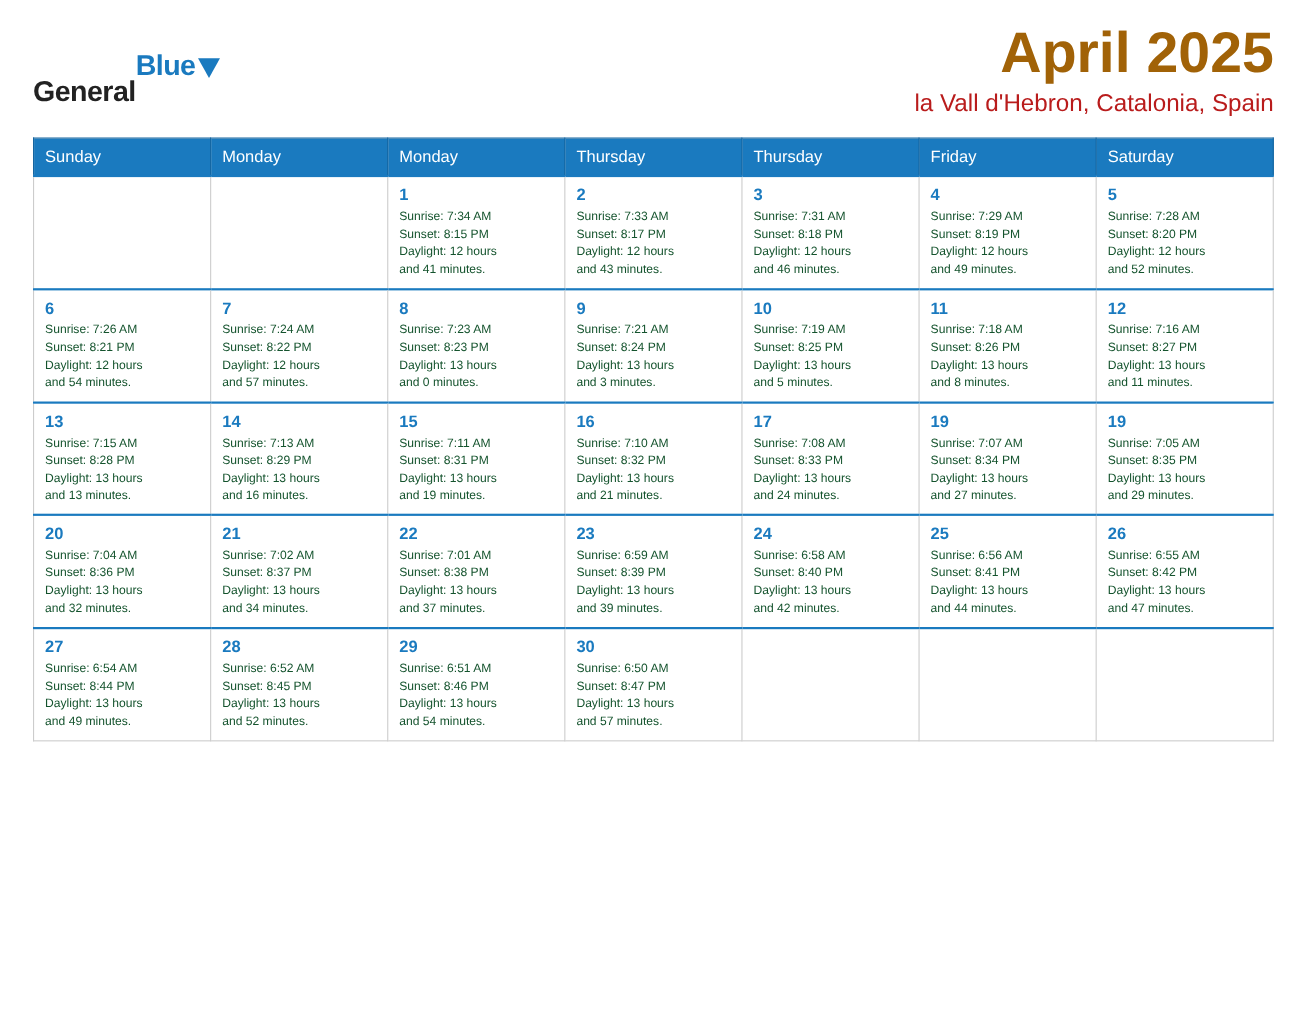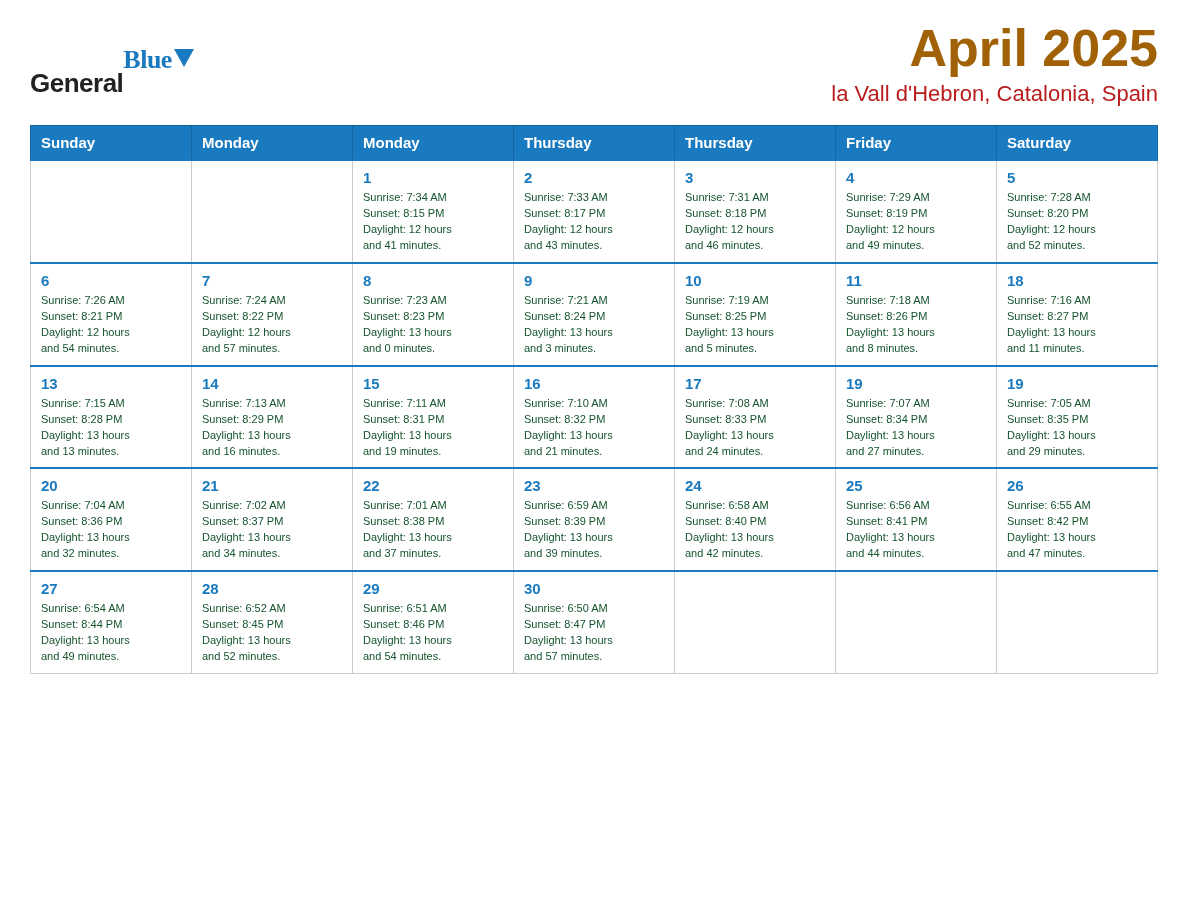--- a/index.html
+++ b/index.html
@@ -26,21 +26,21 @@
     }
     .logo-general {
       font-size: 26px;
       font-weight: bold;
       color: #222;
       letter-spacing: -0.5px;
       margin-top: 48px;
     }
     .logo-blue-part {
       display: flex;
-      font-family: Liberation Serif, serif;
+      align-items: center;
     }
     .logo-blue {
       font-size: 26px;
       font-weight: bold;
       color: #1a7abf;
       letter-spacing: -0.5px;
     }
     .logo-triangle {
       width: 0;
       height: 0;
@@ -67,21 +67,21 @@
     }
     .calendar {
       width: 100%;
       border-collapse: collapse;
       border: 1px solid #ccc;
     }
     .calendar th {
       background-color: #1a7abf;
       color: #fff;
       font-size: 15px;
-      font-weight: bold;
+      font-weight: normal;
       padding: 8px 10px;
       text-align: left;
       border: 1px solid #1565a0;
     }
     .calendar td {
       vertical-align: top;
       padding: 8px 10px;
       border: 1px solid #ccc;
       width: 14.28%;
       min-height: 90px;
@@ -181,21 +181,21 @@
         </td>
         <td>
           <div class="day-number">10</div>
           <div class="day-info">Sunrise: 7:19 AM<br>Sunset: 8:25 PM<br>Daylight: 13 hours<br>and 5 minutes.</div>
         </td>
         <td>
           <div class="day-number">11</div>
           <div class="day-info">Sunrise: 7:18 AM<br>Sunset: 8:26 PM<br>Daylight: 13 hours<br>and 8 minutes.</div>
         </td>
         <td>
-          <div class="day-number">18</div>
+          <div class="day-number">12</div>
           <div class="day-info">Sunrise: 7:16 AM<br>Sunset: 8:27 PM<br>Daylight: 13 hours<br>and 11 minutes.</div>
         </td>
       </tr>
       <tr class="week-row">
         <td>
           <div class="day-number">13</div>
           <div class="day-info">Sunrise: 7:15 AM<br>Sunset: 8:28 PM<br>Daylight: 13 hours<br>and 13 minutes.</div>
         </td>
         <td>
           <div class="day-number">14</div>

